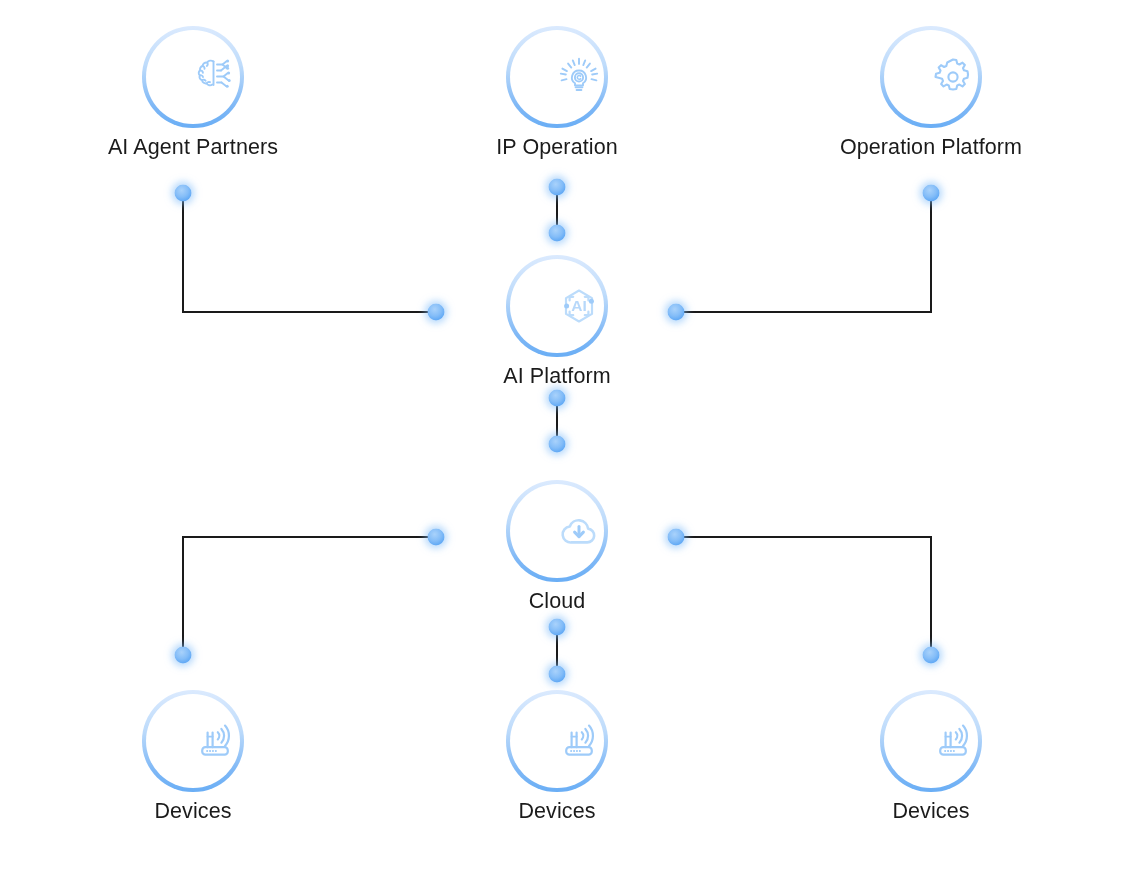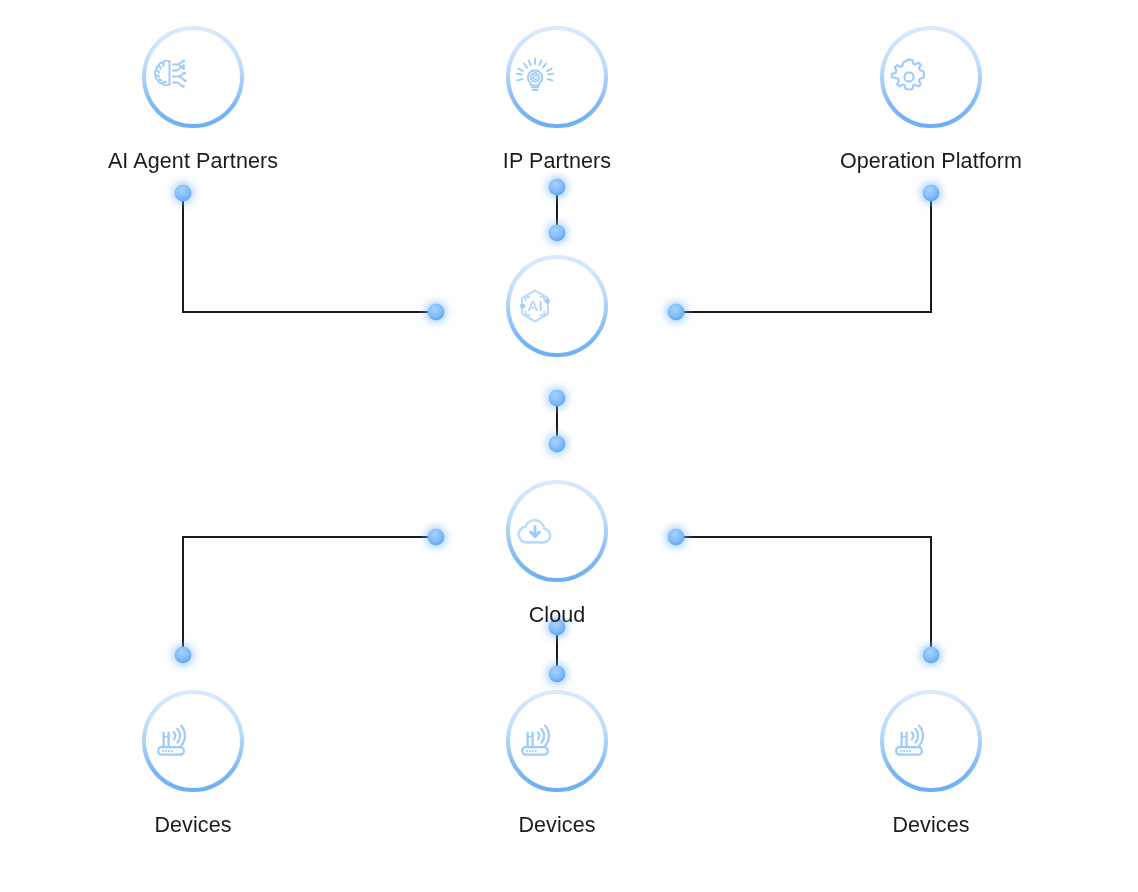--- a/index.html
+++ b/index.html
@@ -37,21 +37,21 @@
   .icon-ring {
     width: 98px;
     height: 98px;
     margin: 0 auto;
     border-radius: 50%;
     background: #fde047;
     position: relative;
     box-sizing: border-box;
     display: flex;
     align-items: center;
-    justify-content: flex-start;
+    justify-content: flex-end;
   }
   .icon-ring::before {
     content: "";
     position: absolute;
     left: -1.6px; top: -1.6px; right: -1.6px; bottom: -1.6px;
     border-radius: 50%;
     background: linear-gradient(180deg, #dbeafe 0%, #bfdcfb 38%, #7fb8f6 78%, #6aaef5 100%);
     z-index: 0;
   }
   .icon-ring::after {
@@ -60,21 +60,21 @@
     left: 1.6px; top: 1.6px; right: 1.6px; bottom: 1.6px;
     border-radius: 50%;
     background: #ffffff;
     z-index: 1;
   }
   .icon-ring > svg {
     position: relative;
     z-index: 2;
   }
   .node-label {
-    margin-top: 23px;
+    margin-top: 9px;
     font-size: 21.5px;
     color: #1b1b1b;
     letter-spacing: .1px;
     line-height: 1.2;
     white-space: nowrap;
   }
   
   .dot {
     position: absolute;
     width: 17px;
@@ -147,21 +147,21 @@
         <path d="M27 20.5a7 7 0 0 0-4 12.8v2.1h8v-2.1A7 7 0 0 0 27 20.5z"></path>
         <path d="M23.6 37.3h6.8M24.6 40h4.8"></path>
         <circle cx="27" cy="27.4" r="4.1"></circle>
         <path d="M28.6 26.1a1.9 1.9 0 1 0 0 2.6" stroke-width="1.6"></path>
         <path d="M27 8.8v5.1M16.1 13.6l3.2 4M8.8 23.6l5 .9M45.2 23.6l-5 .9
                  M37.9 13.6l-3.2 4M20.8 10.4l1.9 4.7M33.2 10.4l-1.9 4.7
                  M10.4 18.6l4.5 2.5M43.6 18.6l-4.5 2.5
                  M9.6 30.4l4.9-1.2M44.4 30.4l-4.9-1.2"></path>
       </svg>
         </div>
-        <div class="node-label">IP Partners</div>
+        <div class="node-label">IP Operation</div>
       </div>
       <div class="node" style="left: 931px; top: 28px;">
         <div class="icon-ring">
           <svg width="54" height="54" viewBox="0 0 54 54" fill="none" stroke="#9ecbf9" stroke-width="1.9" stroke-linecap="round" stroke-linejoin="round">
         <path d="M27 9.5l3.3.55.9 3.55 2.2.92 3.1-1.85 2.36 2.36-1.85 3.1.92 2.2
                  3.55.9.55 3.3-.55 3.3-3.55.9-.92 2.2 1.85 3.1-2.36 2.36-3.1-1.85
                  -2.2.92-.9 3.55-3.3.55-3.3-.55-.9-3.55-2.2-.92-3.1 1.85-2.36-2.36
                  1.85-3.1-.92-2.2-3.55-.9L9.5 27l.55-3.3 3.55-.9.92-2.2-1.85-3.1
                  2.36-2.36 3.1 1.85 2.2-.92.9-3.55z" stroke-width="2.1"></path>
         <circle cx="27" cy="27" r="4.6" stroke-width="2.1"></circle>
@@ -173,20 +173,21 @@
         <div class="icon-ring">
           <svg width="54" height="54" viewBox="0 0 54 54" fill="none" stroke="#9ecbf9" stroke-width="1.9" stroke-linecap="round" stroke-linejoin="round">
         <path d="M27 11.5l13 7.6v15.8l-13 7.6-13-7.6V19.1z" stroke="#bcdcfb" stroke-width="2.2"></path>
         <path d="M17.6 21.4v-3.6h3.6M36.4 21.4v-3.6h-3.6
                  M17.6 32.6v3.6h3.6M36.4 32.6v3.6h-3.6" stroke="#bcdcfb" stroke-width="2.2"></path>
         <text x="27" y="32.4" text-anchor="middle" font-family="Liberation Sans, sans-serif" font-size="15.5" font-weight="700" fill="#b7d8fa" stroke="none">AI</text>
         <circle cx="14.6" cy="27" r="2.5" fill="#9ecbf9" stroke="none"></circle>
         <circle cx="39.4" cy="22.2" r="2.5" fill="#9ecbf9" stroke="none"></circle>
       </svg>
         </div>
+        <div class="node-label">AI Platform</div>
       </div>
       <div class="node" style="left: 557px; top: 482px;">
         <div class="icon-ring">
           <svg width="54" height="54" viewBox="0 0 54 54" fill="none" stroke="#9ecbf9" stroke-width="1.9" stroke-linecap="round" stroke-linejoin="round">
         <path d="M19.6 38.4h15.6a6.9 6.9 0 0 0 .9-13.75 9.5 9.5 0 0 0-18.3-2.2
                  6.95 6.95 0 0 0 1.8 15.95z" stroke="#bcdcfb" stroke-width="2.6"></path>
         <path d="M27 22.6v9.6" stroke="#9ecbf9" stroke-width="3"></path>
         <path d="M22.6 28.1L27 32.6l4.4-4.5" stroke="#9ecbf9" stroke-width="3"></path>
       </svg>
         </div>

